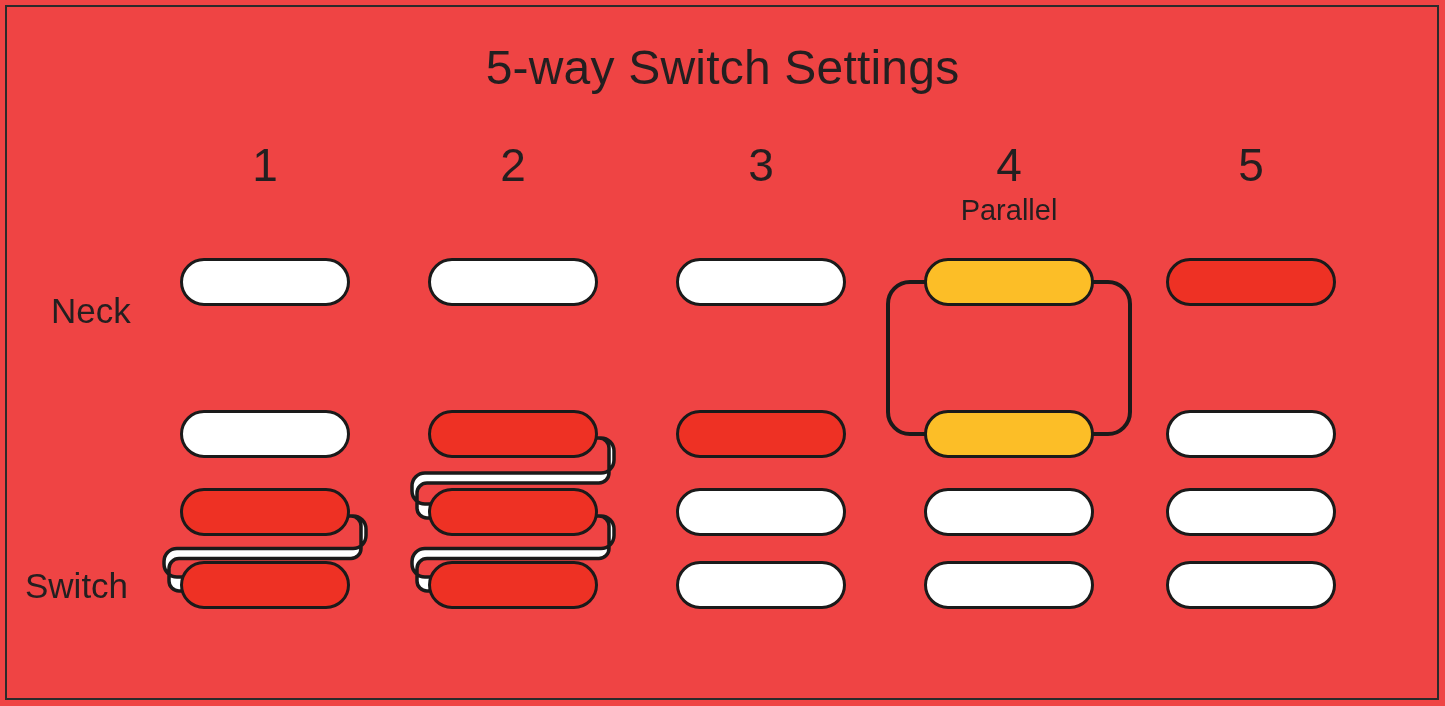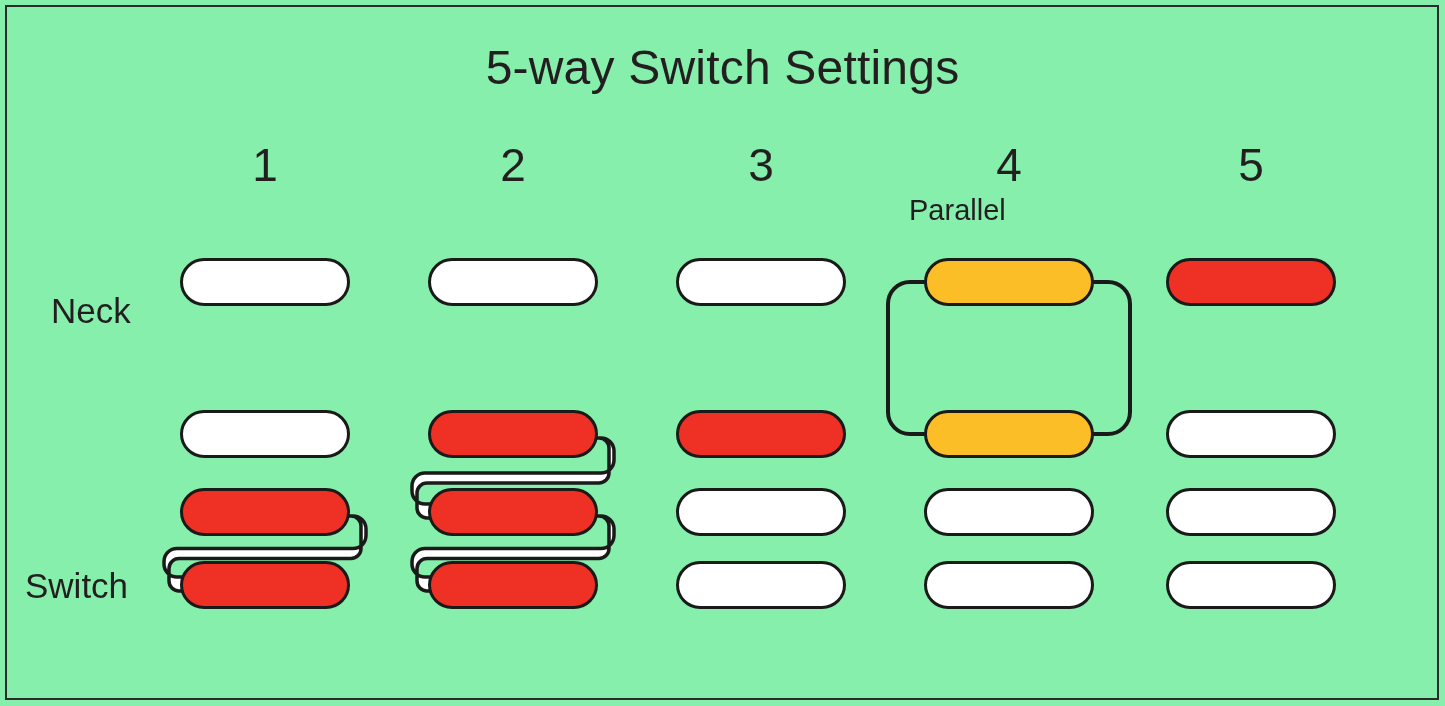--- a/index.html
+++ b/index.html
@@ -6,21 +6,21 @@
   html,body{margin:0;padding:0;background:#ffffff;}
   body{
     width:1445px;height:706px;
     font-family:"Liberation Sans", sans-serif;
     color:#231f20;
     overflow:hidden;
   }
   #frame{
     position:relative;
     width:1445px;height:706px;
-    background:#86efac;
+    background:#ef4444;
     box-sizing:border-box;
   }
   
   #border-rect{
     position:absolute;
     left:5px;top:5px;
     width:1434px;height:695px;
     border:2px solid #2b2b2b;
     box-sizing:border-box;
     pointer-events:none;
@@ -41,20 +41,21 @@
     width:170px;
     text-align:center;
     font-size:46px;
     font-weight:400;
     color:#231f20;
     top:138px;
   }
   .col-sublabel{
     position:absolute;
     width:200px;
+    text-align:center;
     font-size:29px;
     font-weight:400;
     color:#231f20;
     top:194px;
   }
   .row-label{
     position:absolute;
     text-align:left;
     font-size:35px;
     font-weight:400;

